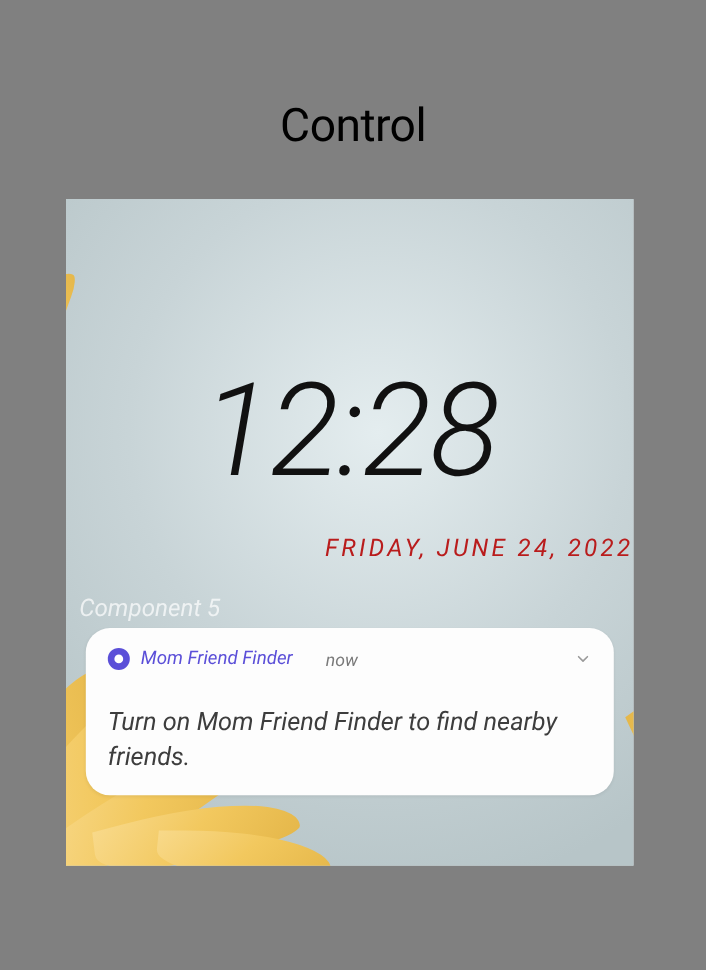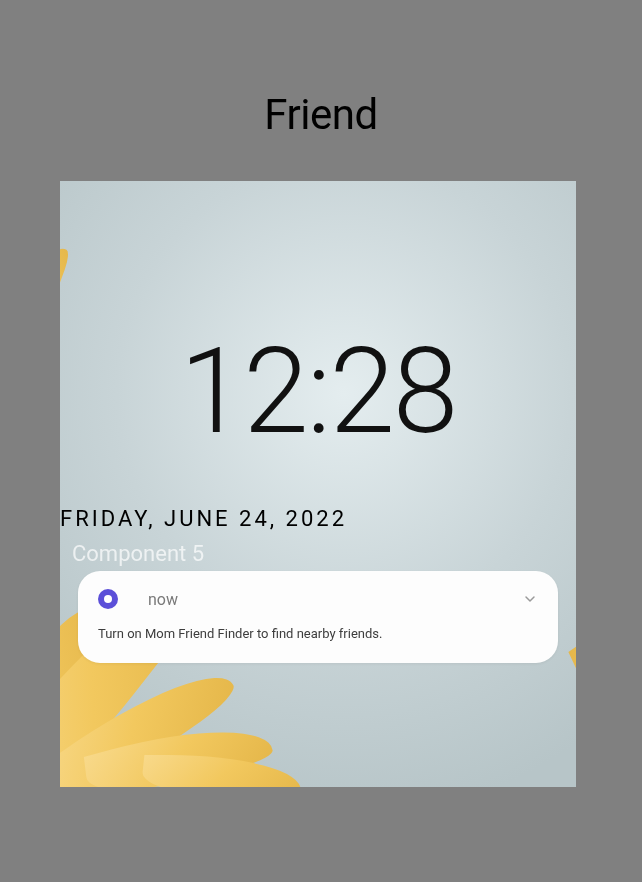--- a/index.html
+++ b/index.html
@@ -23,20 +23,21 @@
       letter-spacing: -0.5px;
     }
     .phone-screen {
       position: absolute;
       left: 60px;
       top: 181px;
       width: 516px;
       height: 606px;
       background: #cdd6d9;
       overflow: hidden;
+      font-style: italic;
     }
     .wallpaper {
       position: absolute;
       inset: 0;
       background: radial-gradient(ellipse 80% 70% at 55% 35%, #e4edef 0%, #c8d4d7 55%, #b7c5c8 100%);
     }
     .leaf {
       position: absolute;
       background: linear-gradient(135deg, #f8d98a 0%, #f2c85e 50%, #e5b74a 100%);
       transform-origin: bottom left;
@@ -60,26 +61,25 @@
       font-weight: 300;
       letter-spacing: -2px;
       color: #111;
       line-height: 1;
     }
     .date {
       position: absolute;
       top: 305px;
       left: 0;
       right: 0;
-      text-align: left;
+      text-align: right;
       font-size: 22px;
       font-weight: 400;
       letter-spacing: 3px;
-      color: #000000;
-      margin-top: 20px;
+      color: #b91c1c;
     }
     .component-label {
       position: absolute;
       left: 12px;
       top: 360px;
       font-size: 22px;
       color: rgba(255,255,255,0.7);
       font-weight: 400;
     }
     .notification {
@@ -123,30 +123,30 @@
       font-size: 16px;
       margin-left: 20px;
     }
     .notif-chevron {
       margin-left: auto;
       color: #9a9a9a;
       display: flex;
       align-items: center;
     }
     .notif-body {
-      margin-top: 16px;
-      font-size: 13px;
+      margin-top: 32px;
+      font-size: 23px;
       color: #3d3d3d;
       line-height: 1.35;
     }
   </style>
 </head>
 <body>
 
-<div class="page-title">Friend</div>
+<div class="page-title">Control</div>
 
 <div class="phone-screen">
   <div class="wallpaper">
 
     <div class="leaf leaf8"></div>
     <div class="leaf leaf1"></div>
     <div class="leaf leaf2"></div>
     <div class="leaf leaf3"></div>
     <div class="leaf leaf4"></div>
     <div class="leaf leaf5"></div>
@@ -156,20 +156,21 @@
   <div class="clock">12:28</div>
   <div class="date">FRIDAY, JUNE 24, 2022</div>
 
   <div class="component-label">Component 5</div>
 
   <div class="notification">
     <div class="notif-header">
       <span class="notif-icon">
         <span class="notif-icon-inner"></span>
       </span>
+      <span class="notif-app">Mom Friend Finder</span>
       <span class="notif-time">now</span>
       <span class="notif-chevron">
         <svg width="16" height="16" viewBox="0 0 24 24" fill="none" stroke="currentColor" stroke-width="2.2" stroke-linecap="round" stroke-linejoin="round">
             <polyline points="6 9 12 15 18 9"></polyline>
           </svg>
       </span>
     </div>
     <div class="notif-body">Turn on Mom Friend Finder to find nearby friends.</div>
   </div>
 </div>

